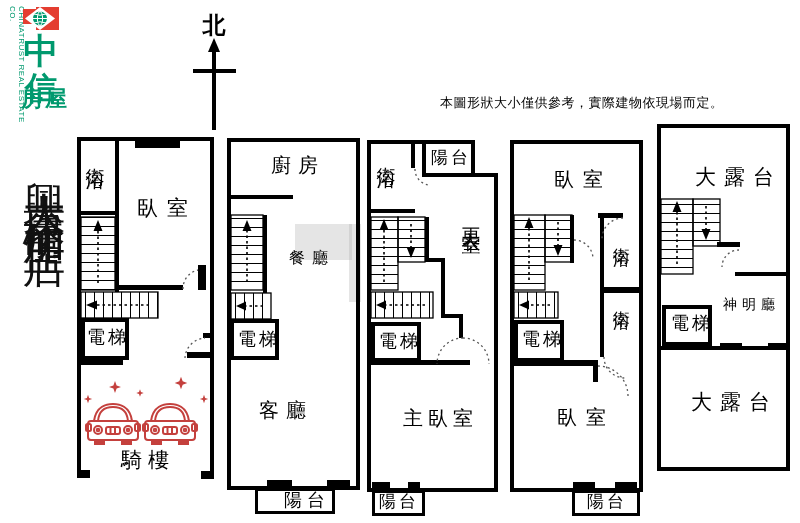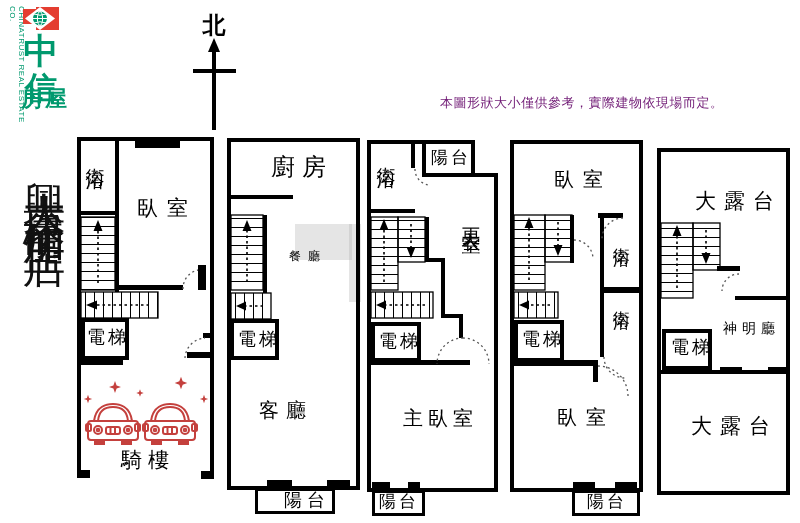--- a/index.html
+++ b/index.html
@@ -11,21 +11,21 @@
   .v{writing-mode:vertical-rl;text-orientation:upright;letter-spacing:3px;}
   .logo{position:absolute;left:8px;top:2px;width:110px;height:136px;}
   .logo-en{position:absolute;left:0;top:4px;height:130px;writing-mode:vertical-rl;
            font-family:"Liberation Sans",sans-serif;font-size:8px;letter-spacing:.5px;color:#00996e;}
   .logo-zh{position:absolute;color:#00996e;font-weight:bold;line-height:1;}
   .store-name{position:absolute;left:15px;top:148px;height:374px;writing-mode:vertical-rl;
               text-orientation:upright;font-size:43px;letter-spacing:10px;color:#111;}
   .north{position:absolute;left:188px;top:10px;width:52px;height:122px;}
   .north-label{position:absolute;left:0;top:0;width:52px;text-align:center;font-size:23px;font-weight:bold;color:#000;}
   .disclaimer{position:absolute;left:440px;top:94px;font-family:"Liberation Sans","DejaVu Sans",sans-serif;
-              font-size:13px;color:#701a75;letter-spacing:.5px;}
+              font-size:13px;color:#000000;letter-spacing:.5px;}
   .wm{position:absolute;background:rgba(173,173,173,.32);}
 </style>
 </head>
 <body>
 
 <div class="stage">
 
   <div class="logo">
     <div class="logo-en">CHINATRUST REAL ESTATE CO.</div>
     <svg width="38" height="26" viewBox="0 0 38 24" style="position:absolute;left:15px;top:4px">
@@ -161,22 +161,22 @@
         <polygon points="20,82 15.5,93 24.5,93" fill="#000"></polygon>
       </g>
       <g>
         <rect x="4" y="155" width="40" height="26" fill="url(#p2v)" stroke="#000" stroke-width="1.3"></rect>
         <line x1="36" y1="168" x2="16" y2="168" stroke="#000" stroke-width="1.6" stroke-dasharray="2.5 3"></line>
         <polygon points="9,168 19,163.5 19,172.5" fill="#000"></polygon>
       </g>
       <rect x="5" y="183" width="45" height="37" fill="#fff" stroke="#000" stroke-width="4"></rect>
       <rect x="29.5" y="351.5" width="77" height="23" fill="#fff" stroke="#000" stroke-width="3"></rect>
     </svg>
-    <div class="lbl" style="left:44px;top:17px;font-size:24px;letter-spacing:7px">廚房</div>
-    <div class="lbl" style="left:62px;top:112px;font-size:12px;letter-spacing:7px">餐廳</div>
+    <div class="lbl" style="left:44px;top:17px;font-size:20px;letter-spacing:7px">廚房</div>
+    <div class="lbl" style="left:62px;top:112px;font-size:16px;letter-spacing:7px">餐廳</div>
     <div class="lbl" style="left:11px;top:192px;font-size:18px;letter-spacing:3px">電梯</div>
     <div class="lbl" style="left:32px;top:262px;font-size:20px;letter-spacing:7px">客廳</div>
     <div class="lbl" style="left:57px;top:353px;font-size:18px;letter-spacing:5px">陽台</div>
   </div>
 
   <div class="plan" style="left:367px;top:140px;width:131px;height:378px">
     <svg width="131" height="378" viewBox="0 0 131 378">
       <defs>
         <pattern id="p3h" width="10" height="9" patternUnits="userSpaceOnUse">
           <line x1="0" y1="8.5" x2="10" y2="8.5" stroke="#000" stroke-width="1"></line>
@@ -286,21 +286,21 @@
       <rect x="63.5" y="351.5" width="65" height="23" fill="#fff" stroke="#000" stroke-width="3"></rect>
     </svg>
     <div class="lbl" style="left:44px;top:29px;font-size:20px;letter-spacing:9px">臥室</div>
     <div class="lbl v" style="left:102px;top:94px;font-size:17px">衛浴</div>
     <div class="lbl v" style="left:102px;top:157px;font-size:17px">衛浴</div>
     <div class="lbl" style="left:12px;top:190px;font-size:18px;letter-spacing:3px">電梯</div>
     <div class="lbl" style="left:47px;top:267px;font-size:20px;letter-spacing:9px">臥室</div>
     <div class="lbl" style="left:77px;top:353px;font-size:17px;letter-spacing:3px">陽台</div>
   </div>
 
-  <div class="plan" style="left:657px;top:148px;width:116px;height:352px">
+  <div class="plan" style="left:657px;top:124px;width:116px;height:352px">
     <svg width="133" height="352" viewBox="0 0 133 352">
       <defs>
         <pattern id="p5h" width="10" height="9" patternUnits="userSpaceOnUse">
           <line x1="0" y1="8.5" x2="10" y2="8.5" stroke="#000" stroke-width="1"></line>
         </pattern>
       </defs>
       <g fill="#000">
         <rect x="0" y="0" width="133" height="4"></rect>
         <rect x="0" y="0" width="4" height="347"></rect>
         <rect x="129" y="0" width="4" height="347"></rect>

